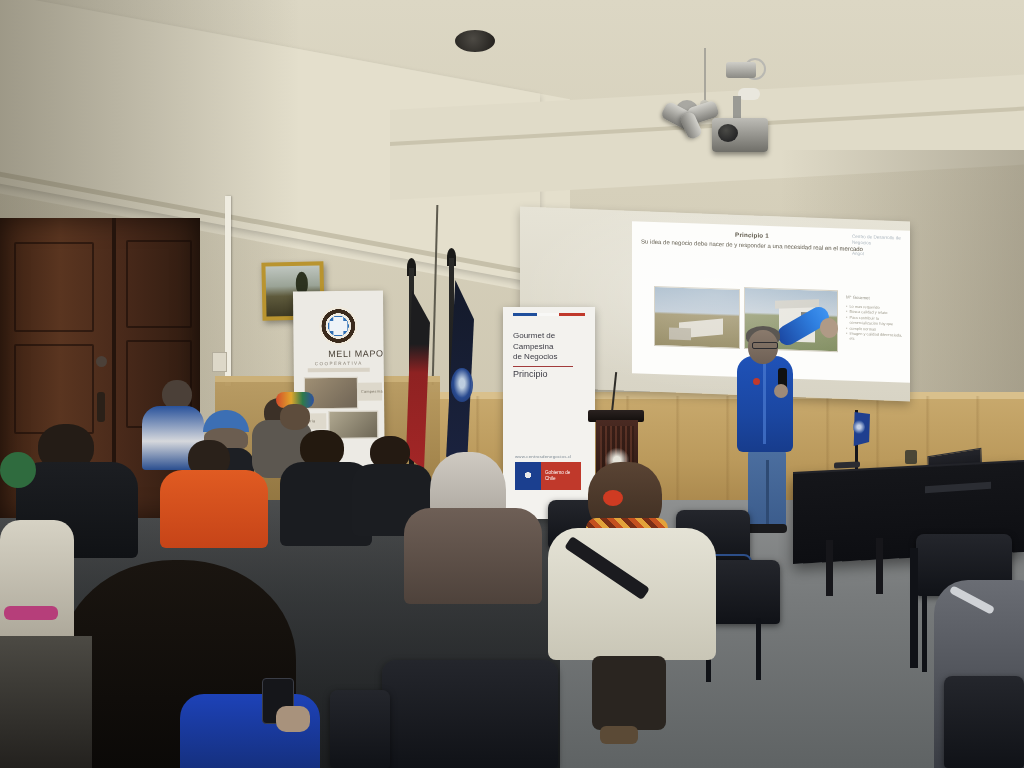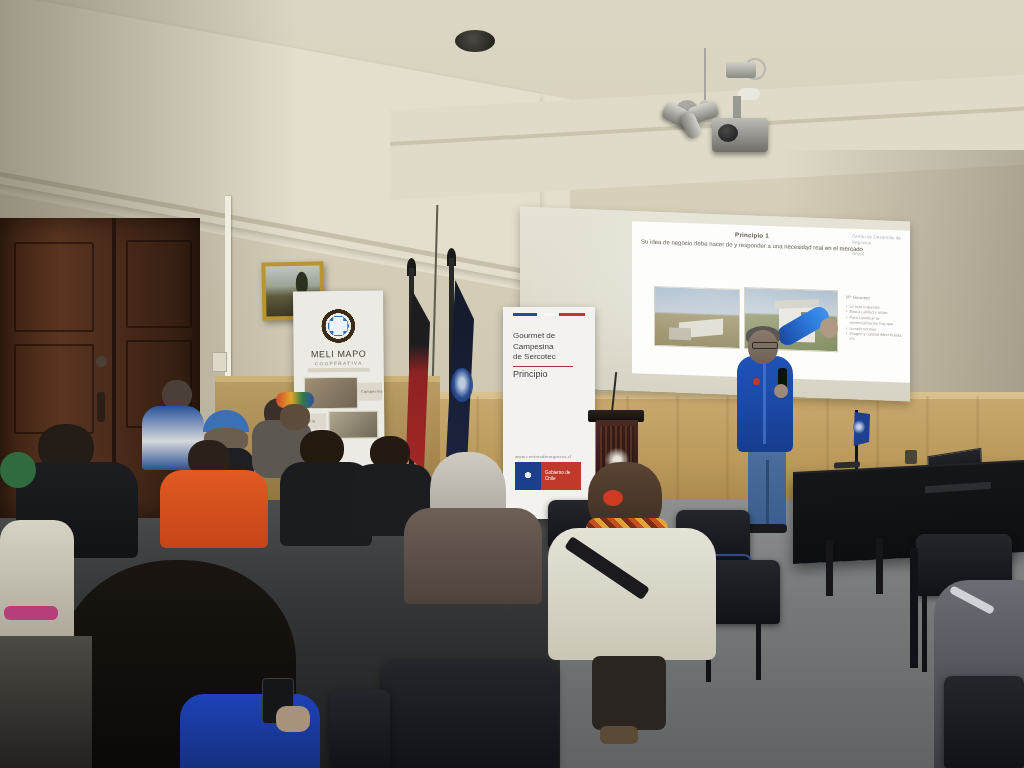--- a/index.html
+++ b/index.html
@@ -129,21 +129,21 @@
   .gob-red span{color:#fff;font-size:4.6px;line-height:6px;}
   .gob-crest{width:14px;height:14px;border-radius:2px;
     background:radial-gradient(circle at 50% 45%,#eaeaea 30%,#1b3f8f 31%);}
 
   .banner-meli{left:294px;top:291px;width:90px;height:200px;background:#eceae4;
     box-shadow:0 3px 8px rgba(0,0,0,.35);transform:rotate(-.6deg);}
   .meli-logo{position:absolute;left:26px;top:16px;width:38px;height:38px;border-radius:50%;
     background:radial-gradient(circle at 50% 50%,#2f6fb5 0%,#2f6fb5 38%,#f0ece2 39%,#f0ece2 47%,#3a2a1c 48%,#3a2a1c 62%,#efe9dc 63%);}
   .meli-cross{position:absolute;left:40px;top:26px;width:10px;height:18px;background:#eef3f8;}
   .meli-cross2{position:absolute;left:36px;top:30px;width:18px;height:10px;background:#eef3f8;}
-  .meli-name{position:absolute;left:0;top:58px;width:90px;text-align:center;
+  .meli-name{position:absolute;left:0;top:58px;width:90px;text-align:right;
     color:#4b4338;font-size:9px;letter-spacing:.6px;}
   .meli-sub{position:absolute;left:0;top:70px;width:90px;text-align:center;
     color:#8d8madd;font-size:4.6px;letter-spacing:1.4px;color:#8b8478;}
   .meli-rule{position:absolute;left:14px;top:77px;width:62px;height:4px;background:#d9d3c6;}
   .meli-ph{position:absolute;background:#8a7f6e;border:1px solid #d9d4c8;}
   .meli-ph1{left:10px;top:86px;width:52px;height:30px;
     background:linear-gradient(135deg,#9f8f74,#6f6455);}
   .meli-cap1{left:64px;top:92px;width:24px;height:18px;background:#ddd8cb;border:none;}
   .meli-ph2{left:34px;top:120px;width:48px;height:26px;
     background:linear-gradient(135deg,#b0a890,#6d6655);}
@@ -372,21 +372,21 @@
     </div>
   </div>
 
   <div class="abs banner-sercotec">
     <div class="tri tri-b"></div>
     <div class="tri tri-w"></div>
     <div class="tri tri-r"></div>
     <div class="bn-t1">
       <div>Gourmet de</div>
       <div>Campesina</div>
-      <div>de Sercotec</div>
+      <div>de Negocios</div>
     </div>
     <div class="bn-rule"></div>
     <div class="bn-t2">Principio</div>
     <div class="bn-url">www.centrosdenegocios.cl</div>
     <div class="gob">
       <div class="gob-blue">
         <div class="gob-crest"></div>
       </div>
       <div class="gob-red">
         <span>Gobierno de Chile</span>

